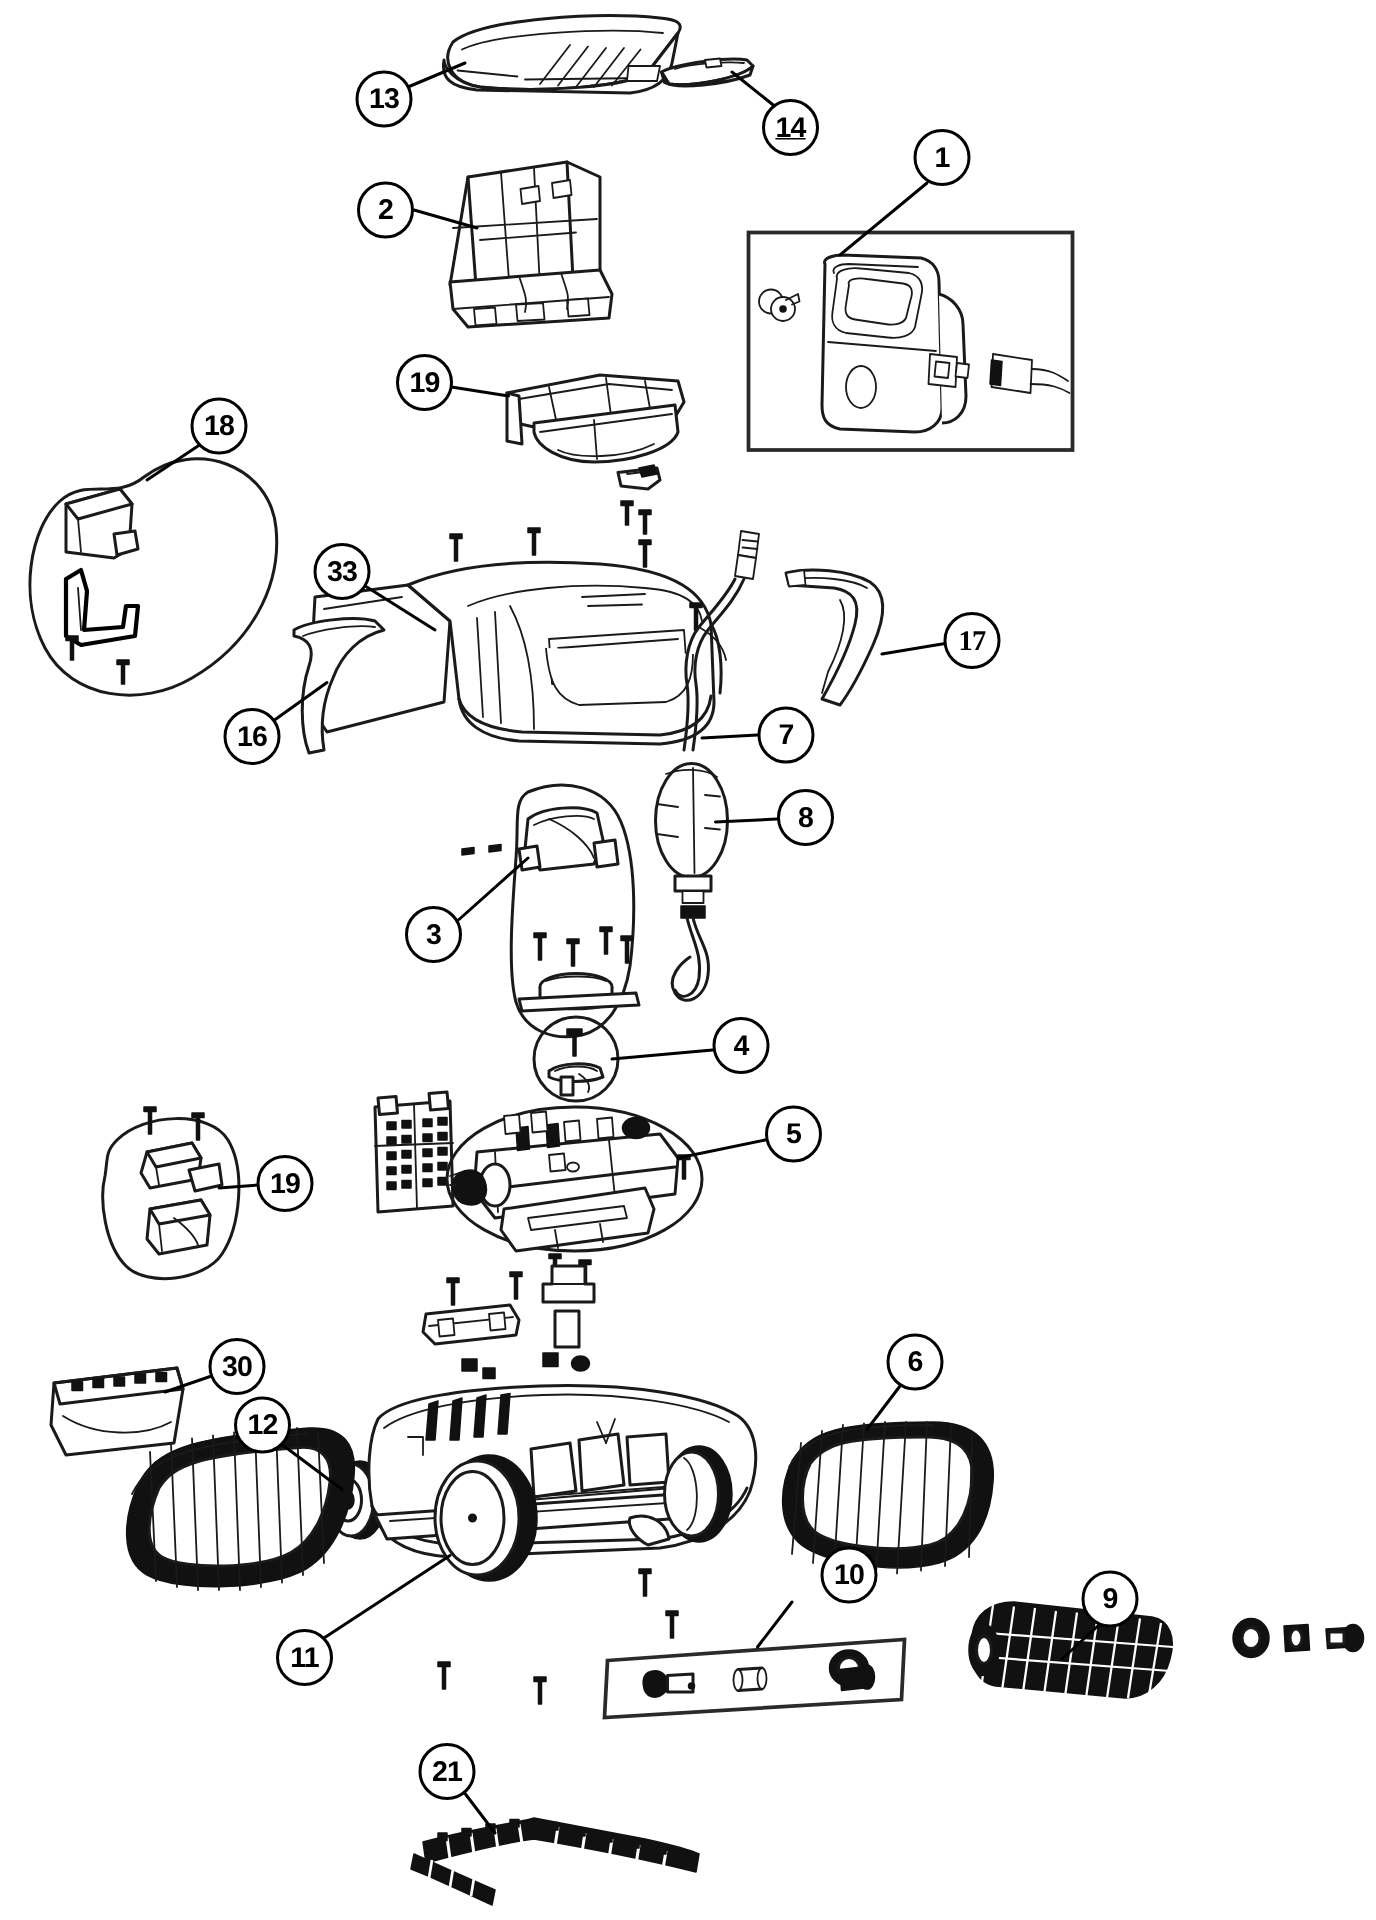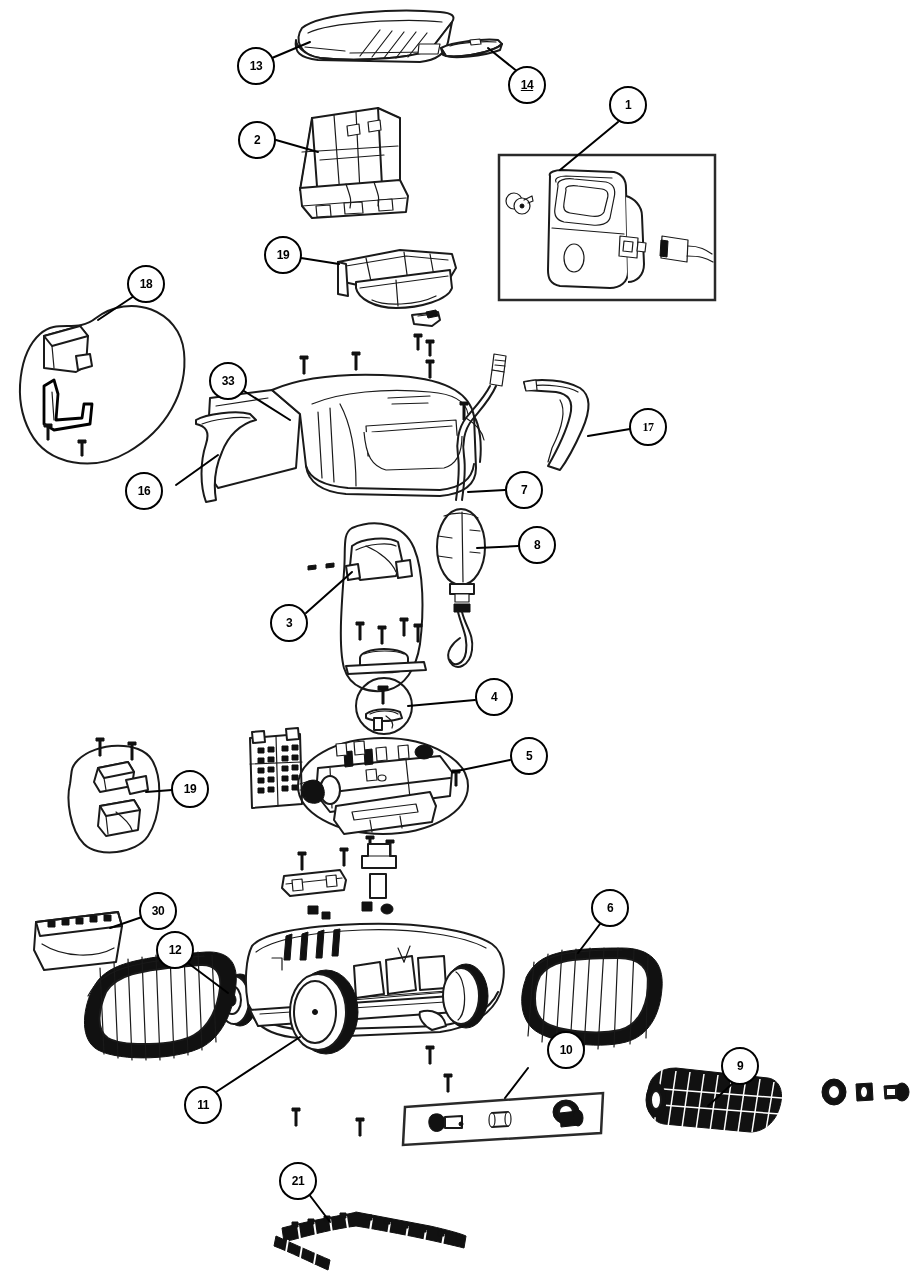--- a/index.html
+++ b/index.html
@@ -39,21 +39,21 @@
     margin-left: -19px;
     margin-top: -19px;
     border: 2.5px solid #000000;
     border-radius: 50%;
     background: #ffffff;
     box-sizing: border-box;
     display: flex;
     align-items: center;
     justify-content: center;
     font-weight: bold;
-    font-size: 12px;
+    font-size: 19px;
     line-height: 1;
     color: #000000;
     letter-spacing: -0.5px;
     font-family: "Liberation Sans", sans-serif;
   }
   .leader {
     stroke: #000000;
     stroke-width: 2;
     fill: none;
     stroke-linecap: round;
@@ -581,21 +581,21 @@
       <div class="callout" style="left: 610px; top: 908px;">6</div>
       <div class="callout" style="left: 524px; top: 490px;">7</div>
       <div class="callout" style="left: 537px; top: 545px;">8</div>
       <div class="callout" style="left: 740px; top: 1066px;">9</div>
       <div class="callout" style="left: 566px; top: 1050px;">10</div>
       <div class="callout" style="left: 203px; top: 1105px;">11</div>
       <div class="callout" style="left: 175px; top: 950px;">12</div>
       <div class="callout" style="left: 256px; top: 66px;">13</div>
       <div class="callout" style="left: 527px; top: 85px; text-decoration: underline;">14</div>
       <div class="callout" style="left: 283px; top: 255px;">19</div>
-      <div class="callout" style="left: 144px; top: 491px; text-align: center;">16</div>
+      <div class="callout" style="left: 168px; top: 491px; text-align: center;">16</div>
       <div class="callout" style="left: 648px; top: 427px; font-family: Liberation Serif, serif;">17</div>
       <div class="callout" style="left: 146px; top: 284px;">18</div>
       <div class="callout" style="left: 190px; top: 789px;">19</div>
       <div class="callout" style="left: 158px; top: 911px;">30</div>
       <div class="callout" style="left: 298px; top: 1181px;">21</div>
       <div class="callout" style="left: 228px; top: 381px;">33</div>
     </div>
 </div>
 
 </body></html>

